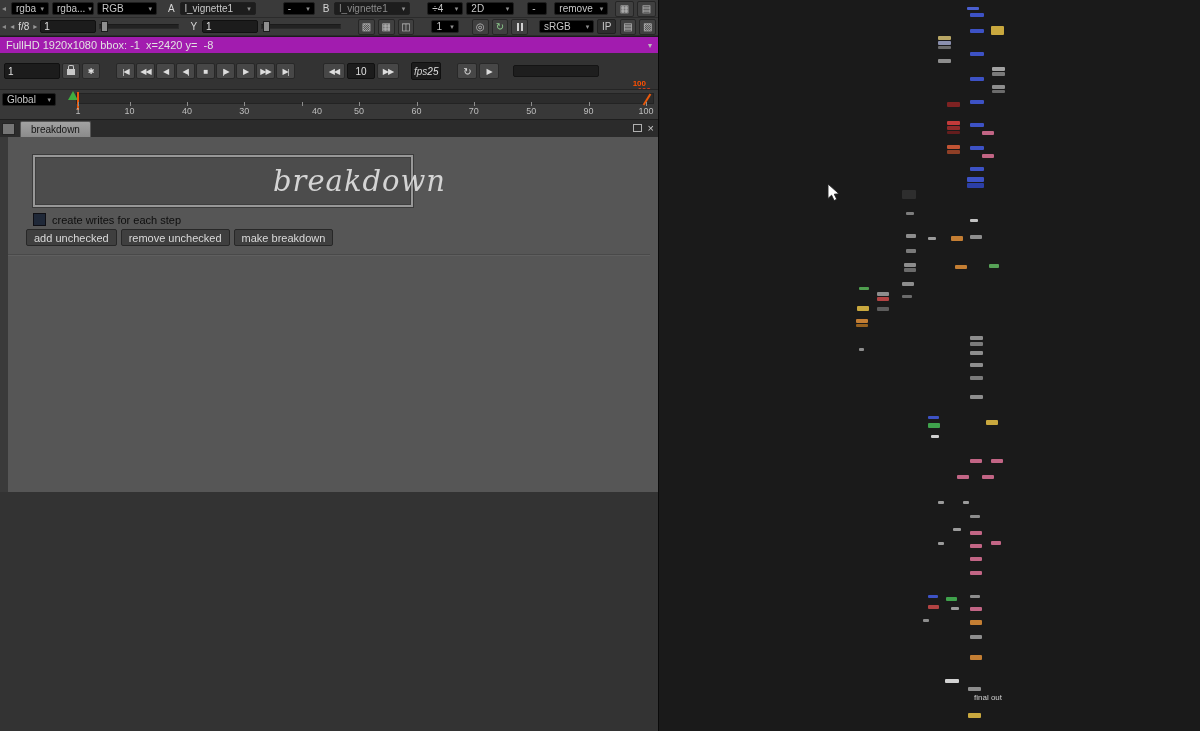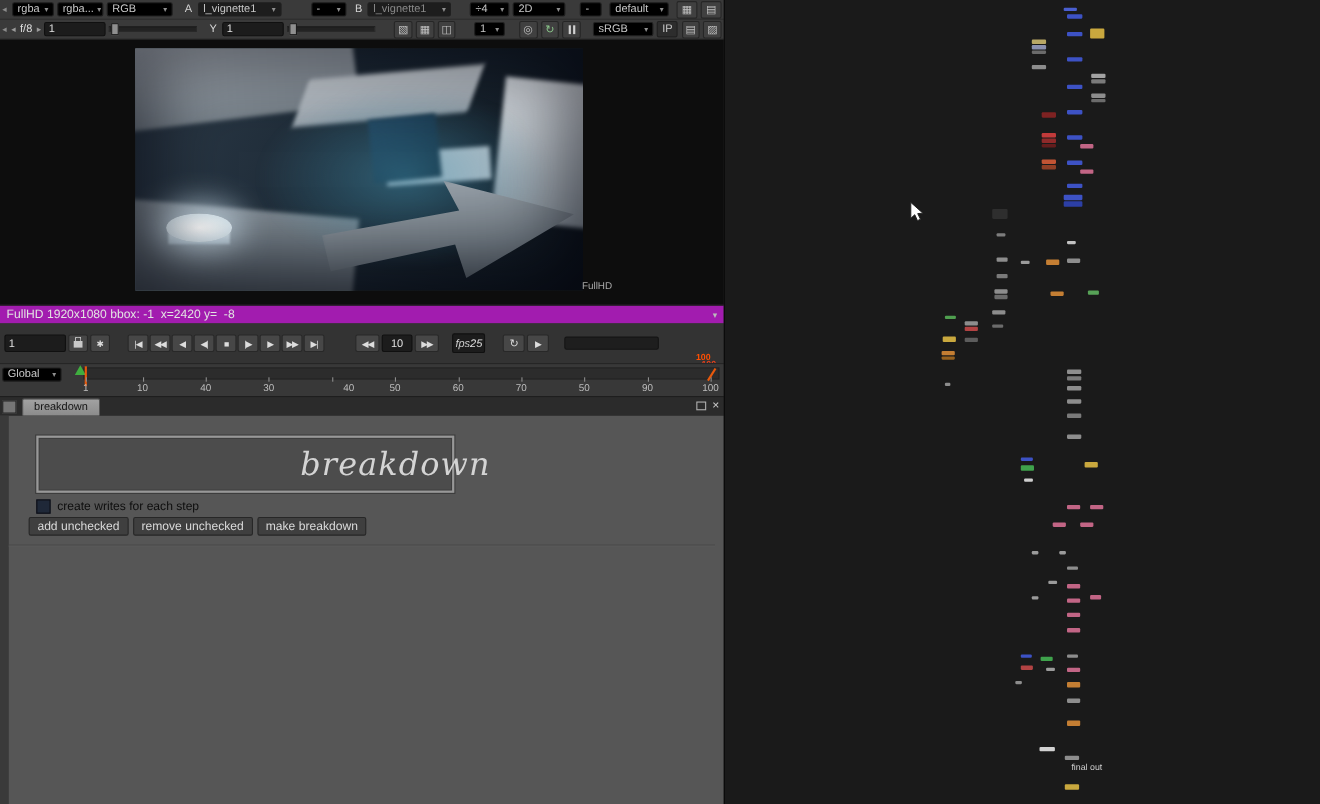--- a/index.html
+++ b/index.html
@@ -141,21 +141,21 @@
           <span class="arr">▾</span>
         </span>
       <span class="dd w48">
           <span>2D</span>
           <span class="arr">▾</span>
         </span>
       <span class="dd w20" style="margin-left:10px">
           <span>-</span>
         </span>
       <span class="dd w54" style="margin-left:4px">
-          <span>default</span>
+          <span>remove</span>
           <span class="arr">▾</span>
         </span>
       <span class="icon-btn" style="margin-left:auto">
           <span>▦</span>
         </span>
       <span class="icon-btn" style="margin-right:2px">
           <span>▤</span>
         </span>
     </div>
 
@@ -206,36 +206,20 @@
           <span>IP</span>
         </span>
       <span class="icon-btn" style="margin-left:auto">
           <span>▤</span>
         </span>
       <span class="icon-btn" style="margin-right:2px">
           <span>▨</span>
         </span>
     </div>
 
-    <div class="viewer-area">
-      <div class="vimg">
-        <div class="sh s1"></div>
-        <div class="sh s2"></div>
-        <div class="sh s3"></div>
-        <div class="sh s4"></div>
-        <div class="sh s6"></div>
-        <div class="sh s7"></div>
-        <div class="sh glow"></div>
-        <div class="sh s5"></div>
-        <div class="sh cylbody"></div>
-        <div class="sh cyl"></div>
-        <div class="vignette"></div>
-      </div>
-      <span class="fmt-label">FullHD</span>
-    </div>
 
     <div class="status-bar">
       <span class="info">FullHD 1920x1080 bbox: -1  x=2420 y=  -8</span>
       <span class="caret">▾</span>
     </div>
 
     <div class="transport-bar">
       <input class="field frame-field" readonly="" value="1" style="">
       <span class="tbtn">
           <span class="lock-icon"></span>

